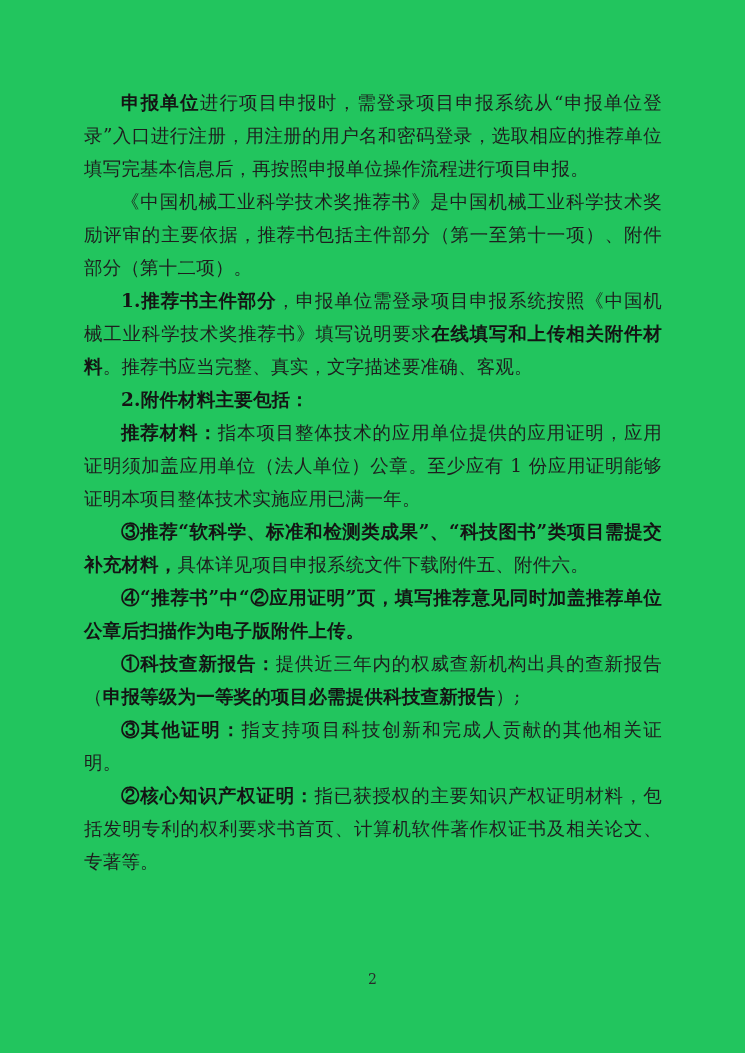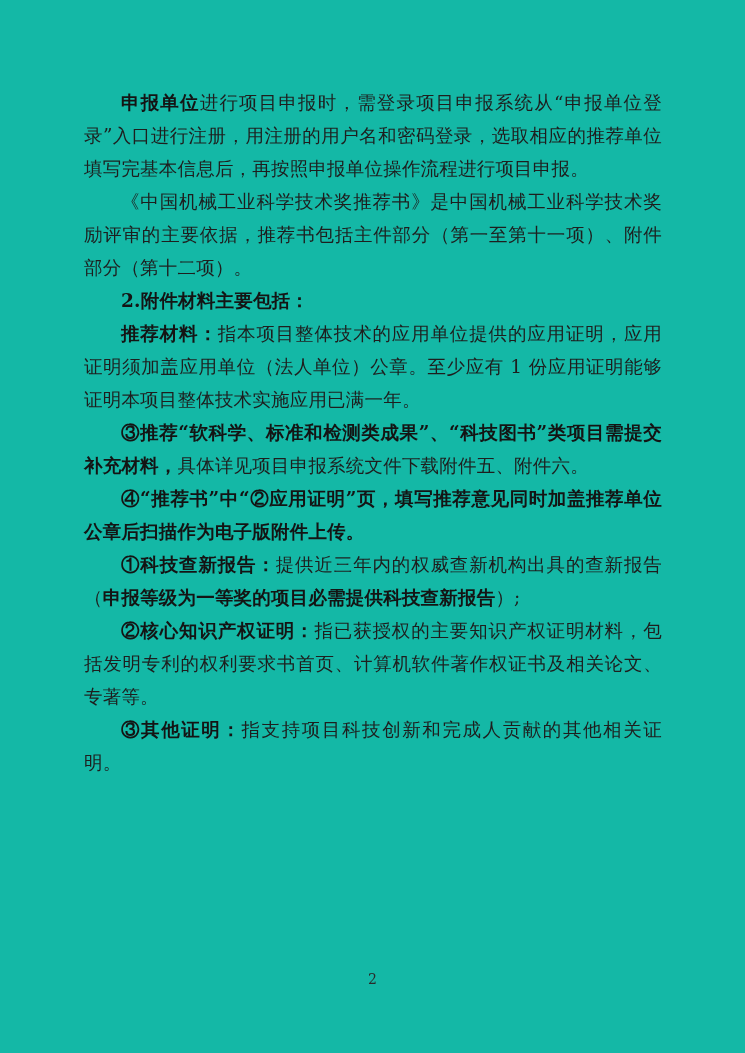--- a/index.html
+++ b/index.html
@@ -4,21 +4,21 @@
 <style>
   html, body {
     margin: 0;
     padding: 0;
     background: #e8e8e8;
   }
   .page {
     position: relative;
     width: 745px;
     height: 1053px;
-    background: #14b8a6;
+    background: #22c55e;
     font-family: "DejaVu Serif", "Liberation Serif", serif;
     color: #1e1e1e;
     overflow: hidden;
     box-sizing: border-box;
   }
   .content {
     position: absolute;
     left: 84px;
     top: 86px;
     width: 578px;
@@ -49,22 +49,23 @@
     color: #2a2a2a;
   }
 </style>
 </head>
 <body>
 
 <div class="page">
   <div class="content">
       <p class="para"><span class="run bold">申报单位</span><span class="run">进行项目申报时，需登录项目申报系统从“申报单位登录”入口进行注册，用注册的用户名和密码登录，选取相应的推荐单位填写完基本信息后，再按照申报单位操作流程进行项目申报。</span></p>
       <p class="para"><span class="run">《中国机械工业科学技术奖推荐书》是中国机械工业科学技术奖励评审的主要依据，推荐书包括主件部分（第一至第十一项）、附件部分（第十二项）。</span></p>
+      <p class="para"><span class="run bold">1.推荐书主件部分</span><span class="run">，申报单位需登录项目申报系统按照《中国机械工业科学技术奖推荐书》填写说明要求</span><span class="run bold">在线填写和上传相关附件材料</span><span class="run">。推荐书应当完整、真实，文字描述要准确、客观。</span></p>
       <p class="para"><span class="run bold">2.附件材料主要包括：</span></p>
       <p class="para"><span class="run bold">推荐材料：</span><span class="run">指本项目整体技术的应用单位提供的应用证明，应用证明须加盖应用单位（法人单位）公章。至少应有 1 份应用证明能够证明本项目整体技术实施应用已满一年。</span></p>
       <p class="para"><span class="run bold">③推荐“软科学、标准和检测类成果”、“科技图书”类项目需提交补充材料，</span><span class="run">具体详见项目申报系统文件下载附件五、附件六。</span></p>
       <p class="para"><span class="run bold">④“推荐书”中“②应用证明”页，填写推荐意见同时加盖推荐单位公章后扫描作为电子版附件上传。</span></p>
       <p class="para"><span class="run bold">①科技查新报告：</span><span class="run">提供近三年内的权威查新机构出具的查新报告（</span><span class="run bold">申报等级为一等奖的项目必需提供科技查新报告</span><span class="run">）;</span></p>
+      <p class="para"><span class="run bold">③其他证明：</span><span class="run">指支持项目科技创新和完成人贡献的其他相关证明。</span></p>
       <p class="para"><span class="run bold">②核心知识产权证明：</span><span class="run">指已获授权的主要知识产权证明材料，包括发明专利的权利要求书首页、计算机软件著作权证书及相关论文、专著等。</span></p>
-      <p class="para"><span class="run bold">③其他证明：</span><span class="run">指支持项目科技创新和完成人贡献的其他相关证明。</span></p>
     </div>
   <div class="footer">2</div>
 </div>
 
 </body></html>

